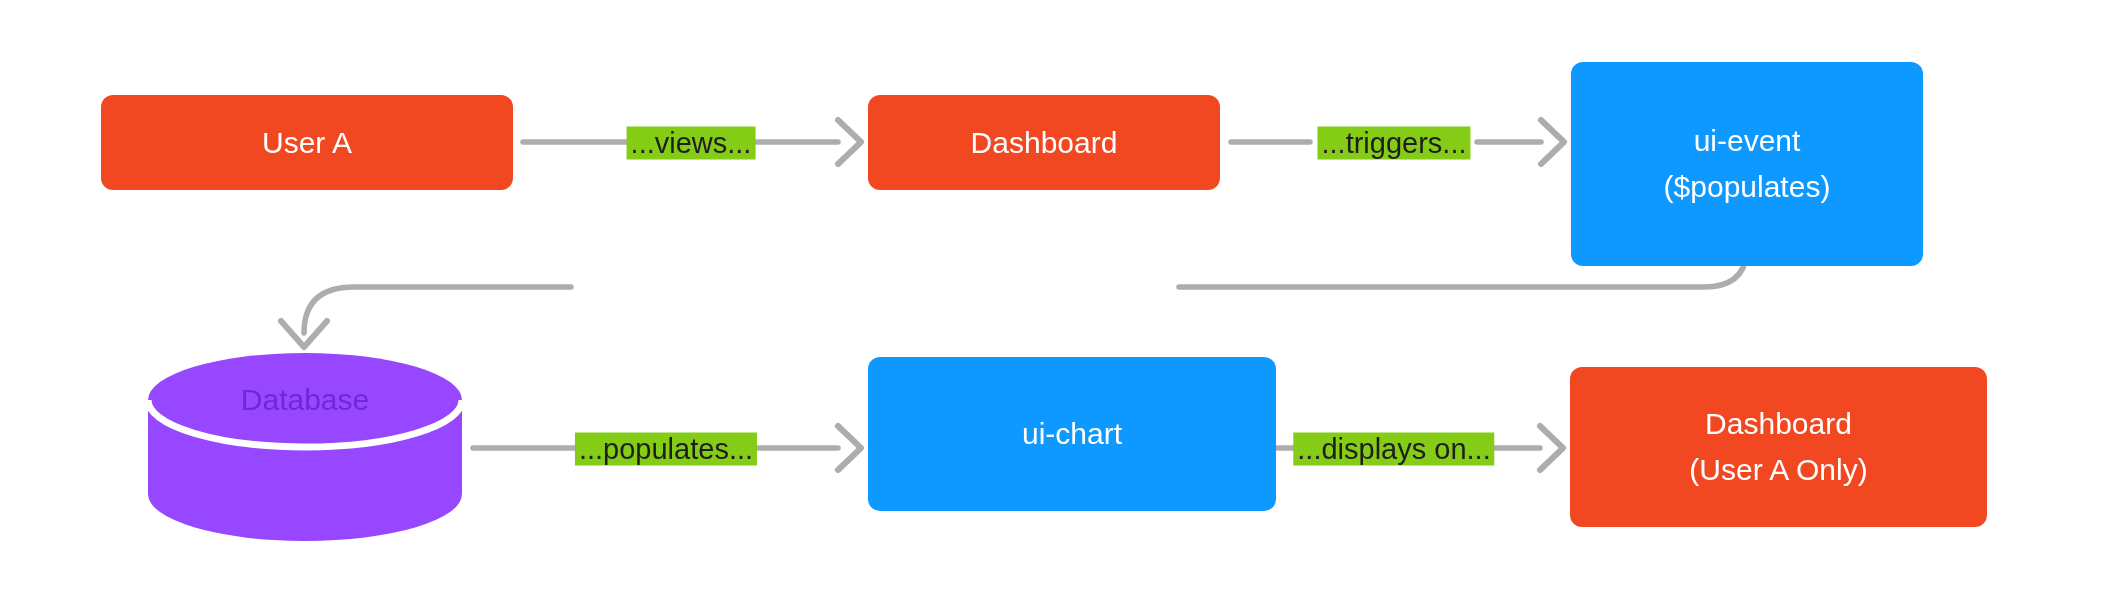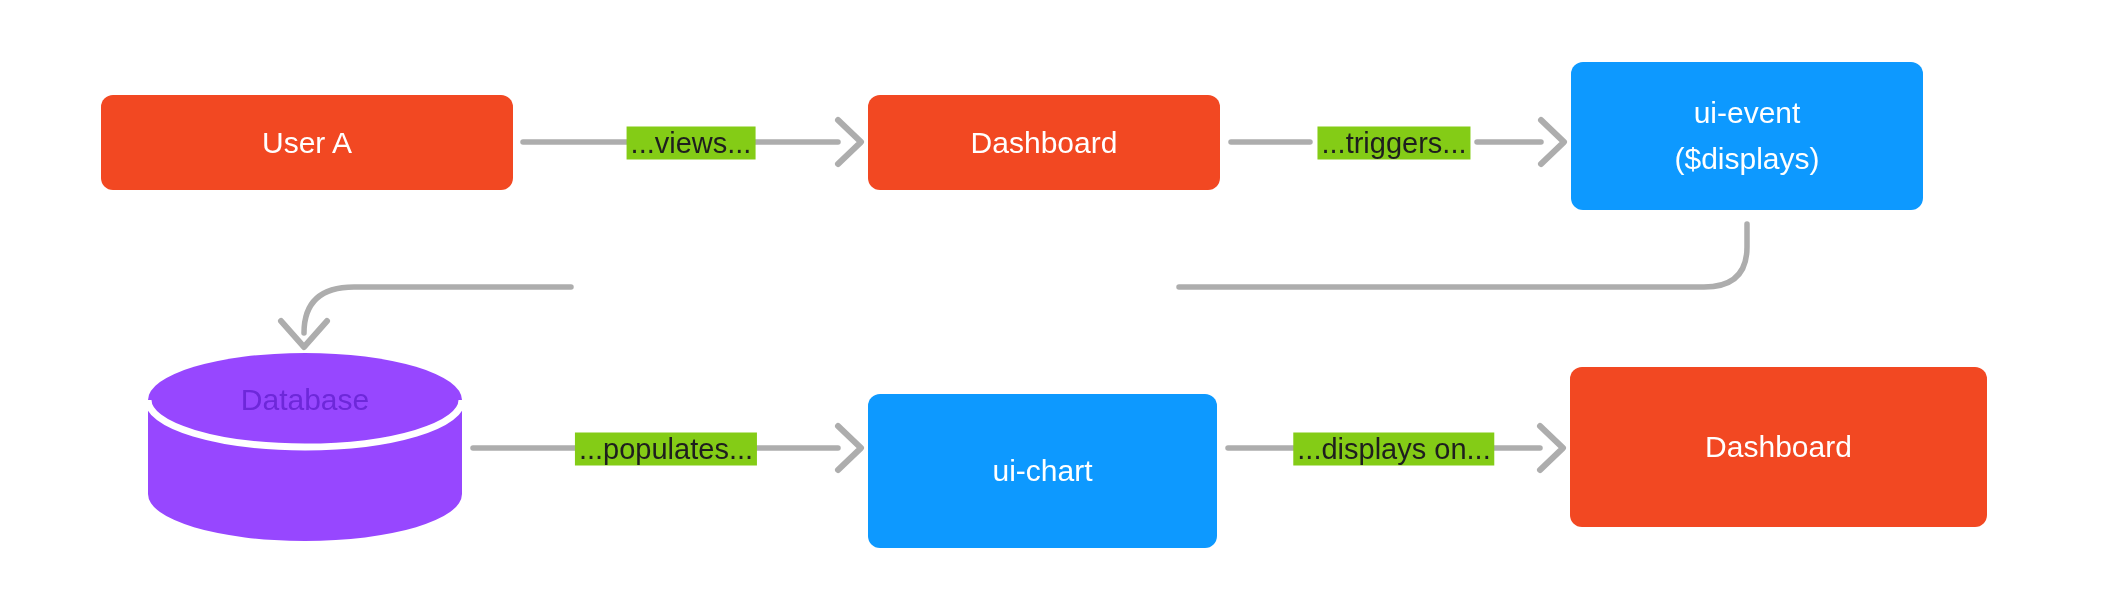--- a/index.html
+++ b/index.html
@@ -13,22 +13,22 @@
   .cyl-fill{fill:#9747FF;}
   .cyl-sep{fill:none;stroke:#ffffff;stroke-width:7;}
   .node{
     position:absolute;display:flex;flex-direction:column;align-items:center;justify-content:center;
     border-radius:12px;color:#ffffff;font-size:30px;font-weight:500;text-align:center;line-height:46px;
   }
   .node.red{background:#F24822;}
   .node.blue{background:#0D99FF;}
   .n-user-a{left:101px;top:95px;width:412px;height:95px;}
   .n-dashboard{left:868px;top:95px;width:352px;height:95px;}
-  .n-ui-event{left:1571px;top:62px;width:352px;height:148px;}
-  .n-ui-chart{left:868px;top:394px;width:349px;height:154px;}
+  .n-ui-event{left:1571px;top:62px;width:352px;height:204px;}
+  .n-ui-chart{left:868px;top:357px;width:408px;height:154px;}
   .n-dashboard-user-a{left:1570px;top:367px;width:417px;height:160px;}
   .db-label{
     position:absolute;left:305px;top:400px;transform:translate(-50%,-50%);
     color:#6d28d9;font-size:30px;font-weight:500;white-space:nowrap;
   }
   .edge-label{
     position:absolute;transform:translate(-50%,-50%);color:#1E1E1E;font-size:29px;
     white-space:nowrap;background:#84cc16;padding:0 4px;
   }
   .el-views{left:691px;top:143px;}
@@ -84,29 +84,30 @@
   <div class="node red n-user-a">
     <span>User A</span>
   </div>
 
   <div class="node red n-dashboard">
     <span>Dashboard</span>
   </div>
 
   <div class="node blue n-ui-event">
     <span>ui-event</span>
-    <span>($displays)</span>
+    <span>($populates)</span>
   </div>
 
   <div class="node blue n-ui-chart">
     <span>ui-chart</span>
   </div>
 
   <div class="node red n-dashboard-user-a">
     <span>Dashboard</span>
+    <span>(User A Only)</span>
   </div>
 
   <span class="db-label">Database</span>
 
   <span class="edge-label el-views">...views...</span>
   <span class="edge-label el-triggers">...triggers...</span>
   <span class="edge-label el-populates">...populates...</span>
   <span class="edge-label el-displays">...displays on...</span>
 
 </div>

